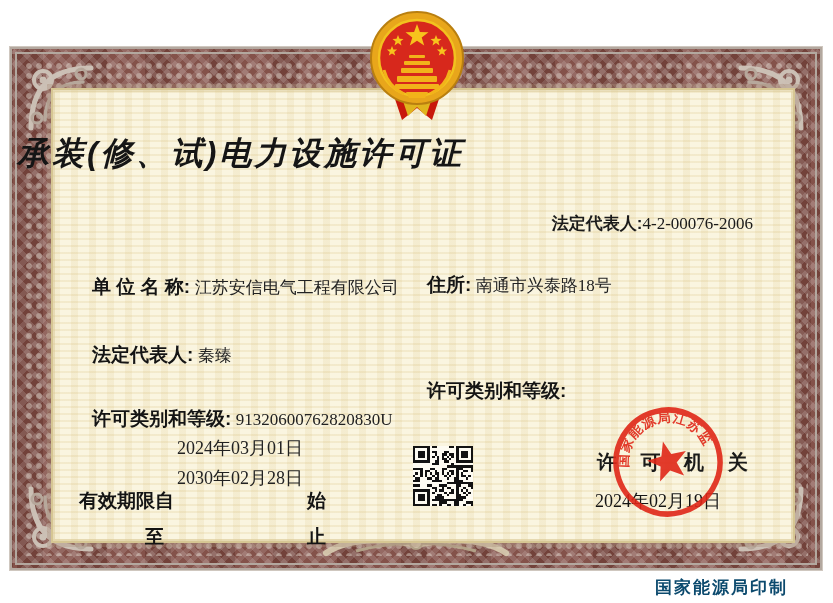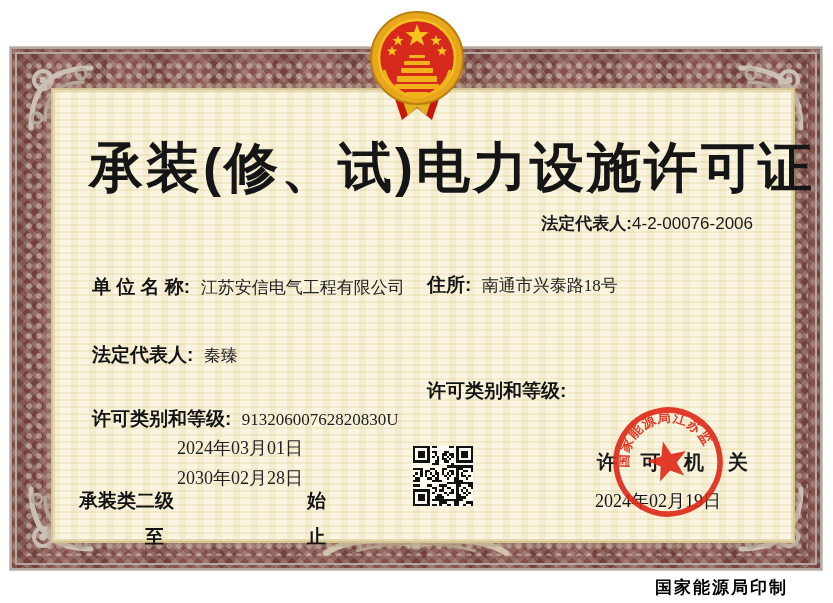--- a/index.html
+++ b/index.html
@@ -45,26 +45,26 @@
   .corner.bl{left:8px;bottom:8px;transform:scaleY(-1);}
   .corner.br{right:8px;bottom:8px;transform:scale(-1,-1);}
   .bottom-flourish{position:absolute;left:50%;bottom:2px;transform:translateX(-50%);width:200px;height:30px;opacity:.9;}
 
   
   .emblem{position:absolute;left:368px;top:8px;width:98px;height:114px;z-index:5;}
 
   
   .abs{position:absolute;}
   .title{
-    left:0;top:78px;width:100%;text-align:right;
-    font-size:54px;font-weight:bold;color:#151515;letter-spacing:3px;
+    left:0;top:78px;width:100%;text-align:left;
+    font-size:32px;font-weight:bold;color:#151515;letter-spacing:3px;font-style:italic;
   }
   .licenseno{right:62px;top:158px;font-size:17px;color:#1b1b1b;}
   .licenseno .lab{font-weight:bold;}
-  .licenseno .val{font-family:Liberation Sans, sans-serif;}
+  .licenseno .val{font-family:Liberation Serif, serif;}
 
   .flabel{font-size:19px;font-weight:bold;color:#141414;margin-top:36px;}
   .fvalue{font-size:17px;color:#222;font-family:"Liberation Serif", serif;}
 
   .row1l{left:75px;top:220px;}
   .row1r{left:410px;top:218px;}
   .row2l{left:75px;top:288px;}
   .row2r{left:410px;top:288px;display:flex;flex-direction:column;}
   .cat-val{width:190px;line-height:1.35;margin-left:6px;margin-top:2px;}
   .row3{left:75px;top:352px;}
@@ -78,23 +78,23 @@
 
   .qr{left:396px;top:392px;width:60px;height:60px;}
   .authority{
     left:580px;top:395px;font-size:20px;font-weight:bold;color:#1a1a1a;letter-spacing:9px;white-space:nowrap;
   }
   .issuedate{left:578px;top:435px;font-size:18px;color:#151515;font-family:"Liberation Serif", serif;}
   .seal{left:593px;top:350px;width:116px;height:116px;opacity:.9;z-index:6;}
 
   .footer{
     position:absolute;right:45px;top:576px;
-    font-size:17px;font-weight:bold;color:#000000;letter-spacing:2px;
-  }
-  .inline-gap{display:inline-block;margin-left:6px;}
+    font-size:17px;font-weight:bold;color:#0c4a6e;letter-spacing:2px;
+  }
+  .inline-gap{display:inline-block;margin-left:0;}
 </style>
 </head>
 <body>
 
 <div class="page">
 
   <div class="cert">
     <div class="lace"></div>
 
     <div class="corner tl">
@@ -177,21 +177,21 @@
     </div>
     <div class="abs row2r">
       <span class="flabel">许可类别和等级:</span>
     </div>
 
     <div class="abs row3">
       <span class="flabel">许可类别和等级:</span>
       <span class="fvalue inline-gap">91320600762820830U</span>
     </div>
 
-    <div class="abs vrow r4lab flabel">承装类二级</div>
+    <div class="abs vrow r4lab flabel">有效期限自</div>
     <div class="abs fvalue r4date" style="font-size:18px;">2024年03月01日</div>
     <div class="abs vrow r4suf flabel">始</div>
 
     <div class="abs vrow r5lab flabel">至</div>
     <div class="abs fvalue r5date" style="font-size:18px;">2030年02月28日</div>
     <div class="abs vrow r5suf flabel">止</div>
 
     <div class="abs qr">
       <svg viewBox="0 0 25 25" width="60" height="60" shape-rendering="crispEdges">
         <rect x="0" y="0" width="25" height="25" fill="#fdfbf2"></rect>

